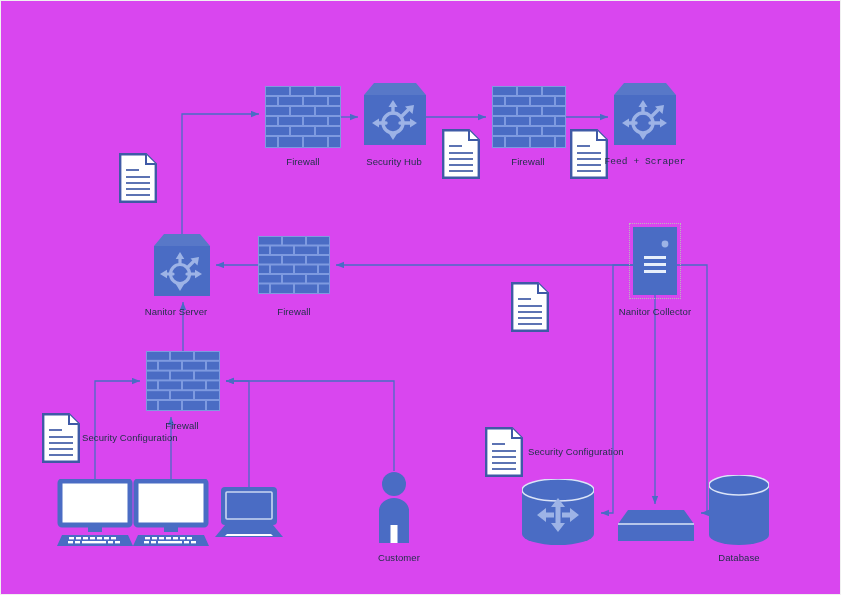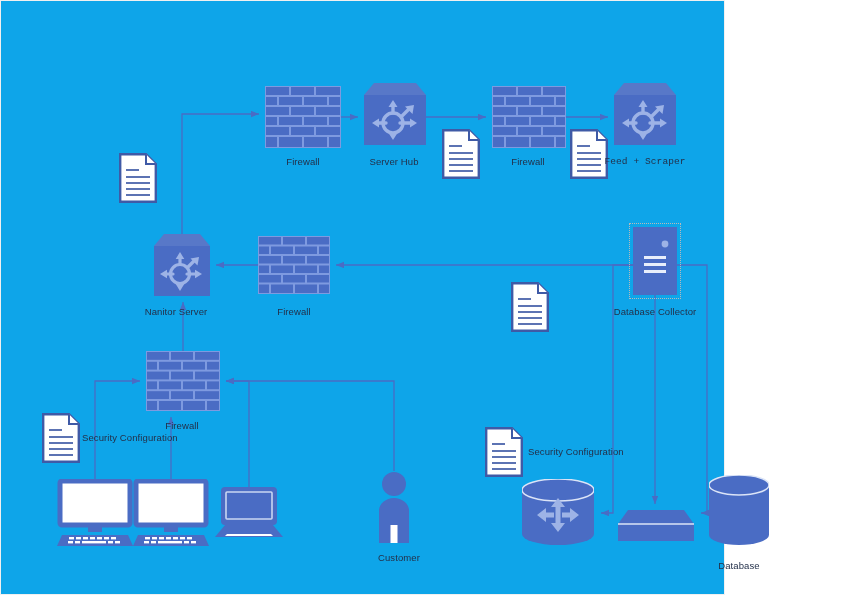--- a/index.html
+++ b/index.html
@@ -1,18 +1,18 @@
 <!DOCTYPE html>
 <html><head>
 <meta charset="utf-8">
 <style>
   html,body{margin:0;padding:0;background:#fff;}
   body{width:841px;height:595px;overflow:hidden;
        font-family:"Liberation Sans","DejaVu Sans",sans-serif;}
-  #canvas{position:relative;width:725px;height:595px;background:#0ea5e9;
+  #canvas{position:relative;width:841px;height:595px;background:#d946ef;
           border:1px solid #f0f0f0;box-sizing:border-box;}
   #wires{position:absolute;left:0;top:0;width:841px;height:595px;}
   .node{position:absolute;}
   .label{position:absolute;font-size:9.5px;color:#23304a;white-space:nowrap;
          text-align:center;letter-spacing:.1px;}
   .label.c{transform:translateX(-50%);}
   .label.l{text-align:center;}
   .sel{position:absolute;border:1px dotted #b9b9b9;box-sizing:border-box;}
 </style>
 </head>
@@ -126,21 +126,21 @@
       </g>
       <g fill="#9db3e6">
         <path d="M29,17 l-4.5,7 h9 z"></path>
         <path d="M53,40 l-7,-4.5 v9 z"></path>
         <path d="M8,40 l7,-4.5 v9 z"></path>
         <path d="M29,57 l-4.5,-7 h9 z"></path>
         <path d="M50,22 l-9,1.5 l7.5,7.5 z"></path>
       </g>
     </svg>
   </div>
-  <div class="label c" style="left:393px;top:155px;">Server Hub</div>
+  <div class="label c" style="left:393px;top:155px;">Security Hub</div>
 
   <div class="node" style="left:441px;top:128px;">
     <svg width="38" height="50" viewBox="0 0 38 50">
       <path d="M1.2,1.2 H27 L36.8,11 V48.8 H1.2 Z" fill="#ffffff" stroke="#3f5aa6" stroke-width="2.4"></path>
       <path d="M27,1.2 L27,11 L36.8,11" fill="#ffffff" stroke="#3f5aa6" stroke-width="2"></path>
       <g stroke="#3f5aa6" stroke-width="1.7">
         <line x1="7" y1="17" x2="20" y2="17"></line>
           <line x1="7" y1="24" x2="31" y2="24"></line>
         <line x1="7" y1="30" x2="31" y2="30"></line>
           <line x1="7" y1="36" x2="31" y2="36"></line>
@@ -286,21 +286,21 @@
     <svg width="44" height="68" viewBox="0 0 44 68">
       <rect width="44" height="68" fill="#4a6cc4"></rect>
       <circle cx="32" cy="17" r="3.4" fill="#9db3e6"></circle>
       <g fill="#e8eefb">
         <rect x="11" y="29" width="22" height="3"></rect>
         <rect x="11" y="36" width="22" height="3"></rect>
         <rect x="11" y="43" width="22" height="3"></rect>
       </g>
     </svg>
   </div>
-  <div class="label c" style="left:654px;top:305px;">Database Collector</div>
+  <div class="label c" style="left:654px;top:305px;">Nanitor Collector</div>
 
   <div class="node" style="left:145px;top:350px;">
     <svg width="74" height="60" viewBox="0 0 74 60">
       <rect width="74" height="60" fill="#7e9ae0"></rect>
       <g fill="#4a6cc4">
         <rect x="1" y="1" width="22" height="7.8"></rect>
           <rect x="25" y="1" width="22" height="7.8"></rect>
           <rect x="49" y="1" width="24" height="7.8"></rect>
         <rect x="1" y="10.8" width="10" height="7.8"></rect>
           <rect x="13" y="10.8" width="22" height="7.8"></rect>
@@ -440,15 +440,15 @@
       <line x1="0" y1="14" x2="76" y2="14" stroke="#dbe4f7" stroke-width="1.3"></line>
     </svg>
   </div>
 
   <div class="node" style="left:708px;top:474px;">
     <svg width="60" height="70" viewBox="0 0 60 70">
       <path d="M0,10 h60 v50 a30,10 0 0 1 -60,0 z" fill="#4a6cc4"></path>
       <ellipse cx="30" cy="10" rx="30" ry="10" fill="#4a6cc4" stroke="#dbe4f7" stroke-width="1.5"></ellipse>
     </svg>
   </div>
-  <div class="label c" style="left:738px;top:551px;margin-top:8px;">Database</div>
+  <div class="label c" style="left:738px;top:551px;">Database</div>
 
 </div>
 
 </body></html>

